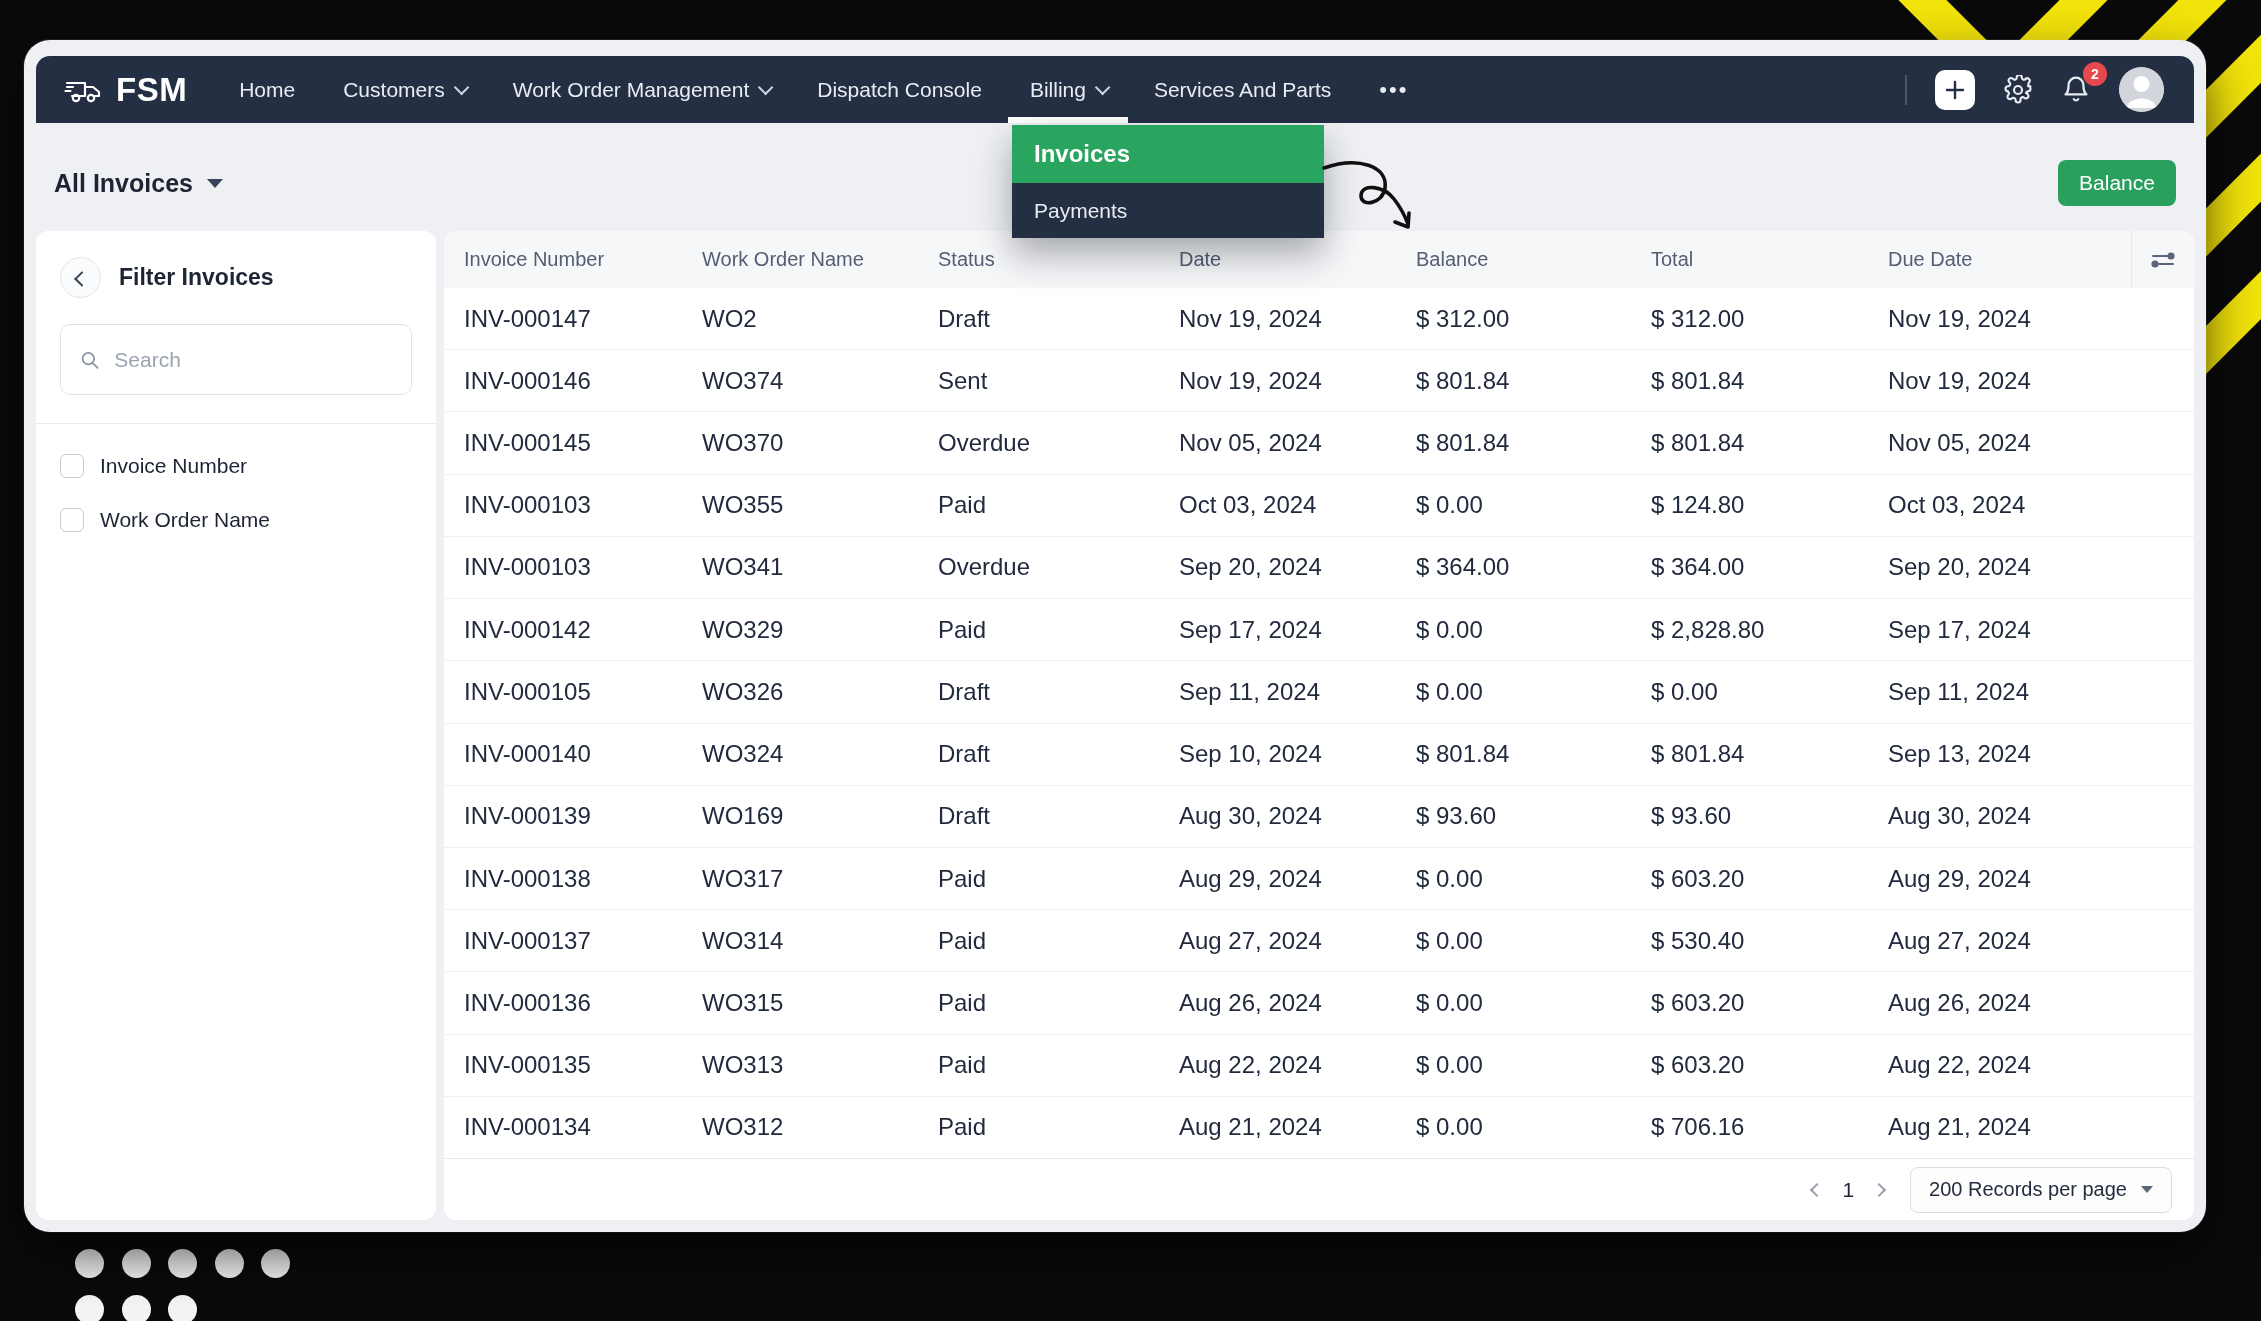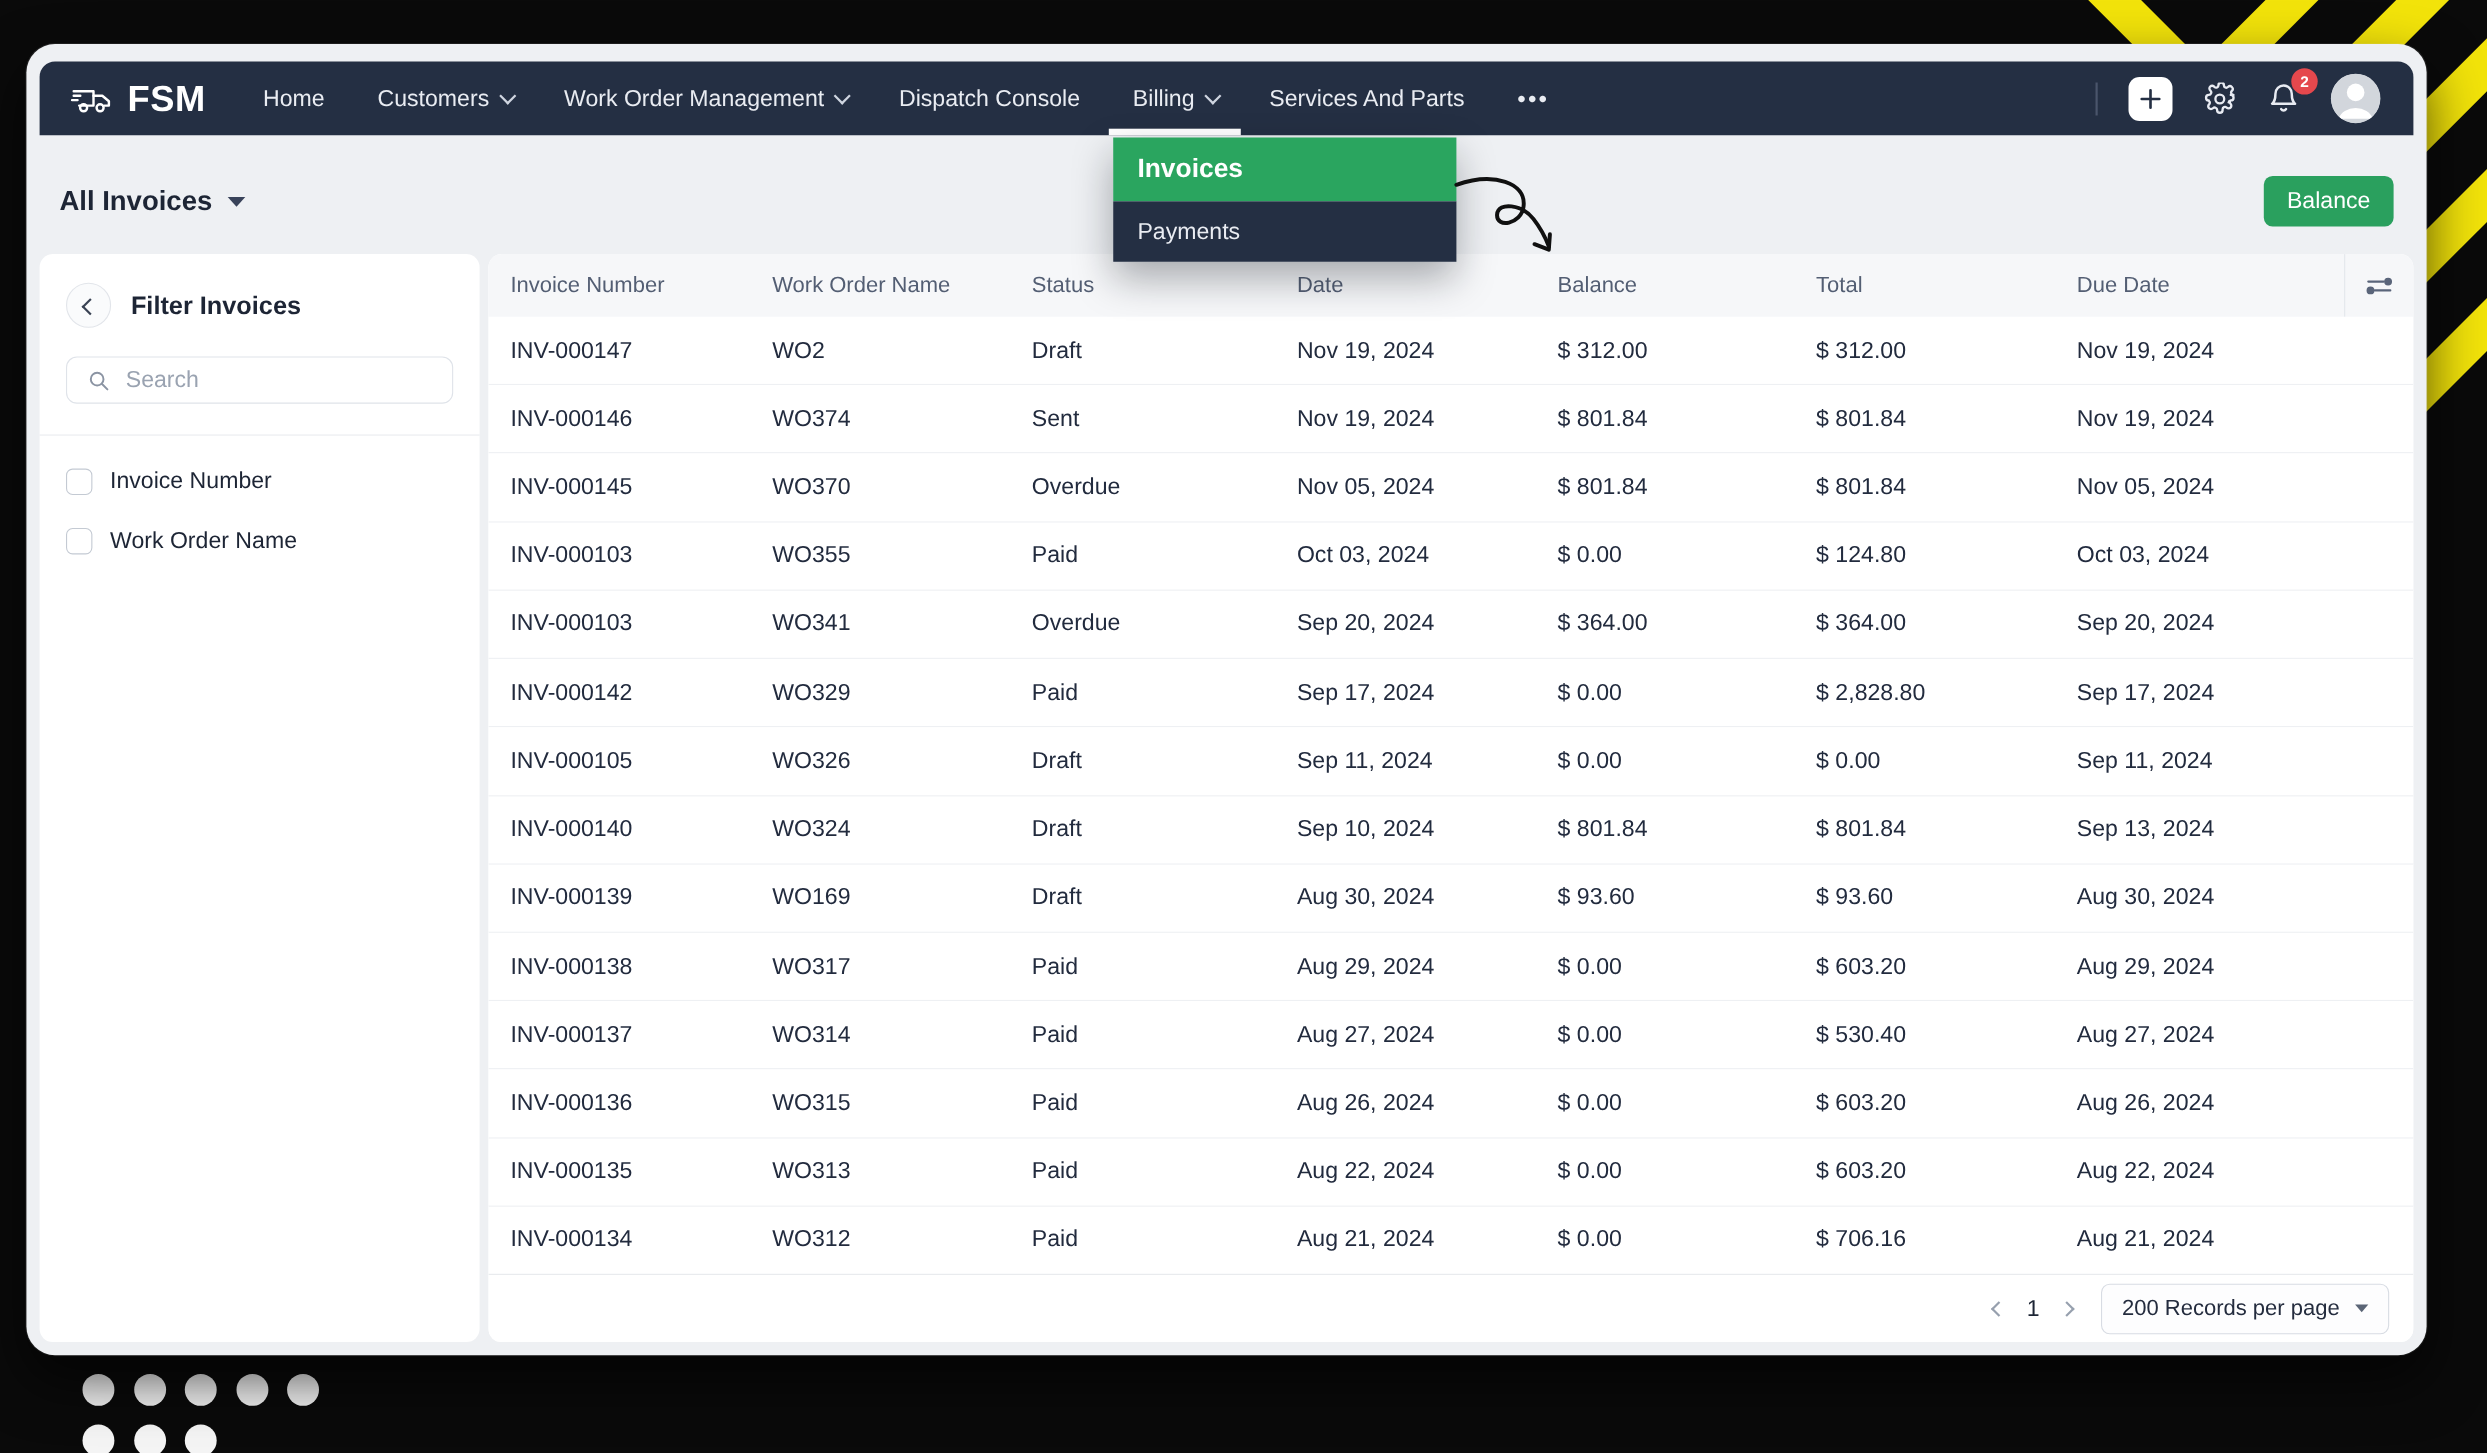--- a/index.html
+++ b/index.html
@@ -53,40 +53,40 @@
   
   .content { display:flex; gap:8px; height:989px; }
   .panel { background:#fff; border-radius:12px; }
   .filter-panel { width:400px; padding:26px 24px; flex:none; }
   .filter-head { display:flex; align-items:center; gap:18px; margin-bottom:26px; }
   .back-circle { width:41px; height:41px; border-radius:50%; border:1.5px solid #e2e5ea;
                  background:#fafbfc; display:flex; align-items:center; justify-content:center; cursor:pointer; }
   .back-chev { width:11px; height:11px; border-left:2px solid #3a4354; border-bottom:2px solid #3a4354;
                transform:rotate(45deg) translateX(2px); }
   .filter-title { font-size:23px; font-weight:700; color:#1d2535; }
-  .search-box { display:flex; align-items:center; gap:14px; height:43px; border:1.5px solid #dfe3e9;
+  .search-box { display:flex; align-items:center; gap:14px; height:71px; border:1.5px solid #dfe3e9;
                 border-radius:10px; padding:0 18px; background:#fff; }
   .search-box input { border:none; outline:none; font-size:21px; color:#1d2535; width:100%;
                       font-family:inherit; background:transparent; }
   .search-box input::placeholder { color:#9aa3b1; }
   .filter-divider { height:1px; background:#e9ebef; margin:28px -24px 30px -24px; }
   .check-row { display:flex; align-items:center; gap:16px; margin-bottom:30px; cursor:pointer; }
   .checkbox { width:24px; height:24px; border:1.5px solid #c4cad3; border-radius:6px; background:#fff; }
   .check-label { font-size:21px; color:#1d2535; }
 
   
   .table-panel { flex:1; display:flex; flex-direction:column; overflow:hidden; }
   .tgrid { display:grid; grid-template-columns:238px 236px 241px 237px 235px 237px 243px 1fr;
            align-items:center; padding-left:20px; }
   .thead { height:57px; background:#f6f7f9; color:#535e73; font-size:20px; flex:none; }
   .th { padding-right:10px; }
   .th-tools { height:100%; display:flex; align-items:center; justify-content:center;
               border-left:1px solid #e4e7ec; cursor:pointer; }
   .tbody { flex:1; display:flex; flex-direction:column; }
-  .trow { flex:1; font-size:21px; color:#222b3e; cursor:pointer; background:#fff; }
+  .trow { flex:1; font-size:24px; color:#222b3e; cursor:pointer; background:#fff; }
   .trow + .trow { border-top:1px solid #eef0f3; }
   .tfoot { height:62px; border-top:1px solid #e7e9ed; display:flex; align-items:center;
            justify-content:flex-end; gap:26px; padding-right:22px; flex:none; background:#fff; }
   .pager { display:flex; align-items:center; gap:20px; font-size:21px; color:#1d2535; }
   .pg-chev { width:10px; height:10px; border-right:2px solid #97a0ae; border-bottom:2px solid #97a0ae;
              cursor:pointer; }
   .pg-prev { transform:rotate(135deg); }
   .pg-next { transform:rotate(-45deg); }
   .records-btn { display:flex; align-items:center; gap:14px; height:46px; padding:0 18px;
                  border:1.5px solid #d8dce3; border-radius:8px; background:#fdfdfe;

